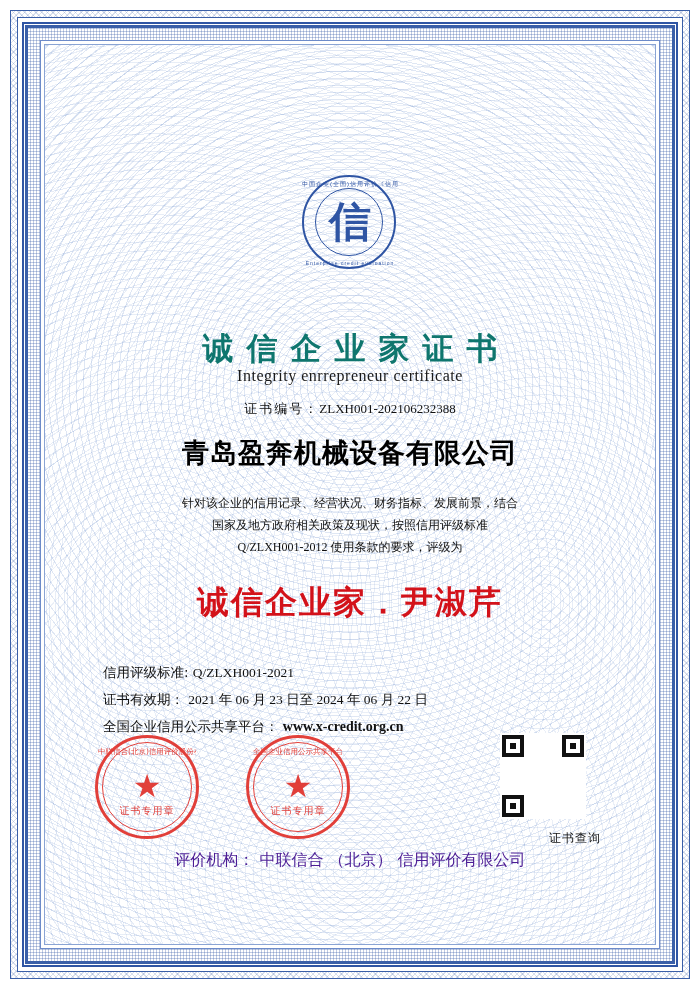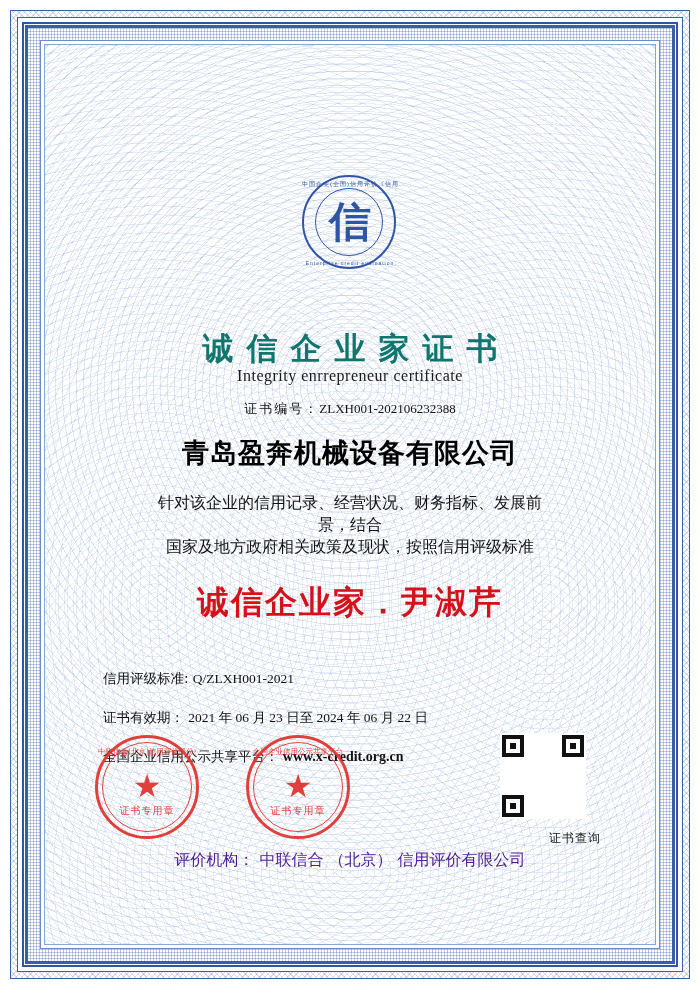--- a/index.html
+++ b/index.html
@@ -164,21 +164,21 @@
     font-weight: bold;
     color: #000;
     font-family: "DejaVu Sans", sans-serif;
     letter-spacing: 1px;
   }
 
   .body-text {
     position: absolute;
     left: 110px; right: 110px;
     top: 447px;
-    font-size: 16px;
+    font-size: 12px;
     line-height: 22px;
     color: #111;
     font-family: "DejaVu Sans", sans-serif;
   }
   .body-text .line { display: block; }
   .body-text .line.mono { font-family: "Liberation Serif", serif; }
 
   .award {
     position: absolute;
     left: 0; right: 0;
@@ -189,21 +189,21 @@
     font-family: "DejaVu Sans", sans-serif;
     letter-spacing: 2px;
   }
 
   .details {
     position: absolute;
     left: 58px;
     top: 614px;
     text-align: left;
     font-size: 13.5px;
-    line-height: 39px;
+    line-height: 27px;
     color: #111;
     font-family: "DejaVu Sans", sans-serif;
   }
   .details .url {
     font-family: "Liberation Serif", serif;
     font-weight: bold;
     font-size: 14px;
   }
   .details .mono { font-family: "Liberation Serif", serif; }
 
@@ -328,20 +328,21 @@
 
       <div class="cert-no">
         <span class="label">证书编号：</span><span class="value">ZLXH001-202106232388</span>
       </div>
 
       <div class="company">青岛盈奔机械设备有限公司</div>
 
       <div class="body-text">
         <span class="line">针对该企业的信用记录、经营状况、财务指标、发展前景，结合</span>
         <span class="line">国家及地方政府相关政策及现状，按照信用评级标准</span>
+        <span class="line mono">Q/ZLXH001-2012 使用条款的要求，评级为</span>
       </div>
 
       <div class="award">诚信企业家．尹淑芹</div>
 
       <div class="details">
         <div>
           <span>信用评级标准:</span>
           <span class="mono">Q/ZLXH001-2021</span>
         </div>
         <div>

